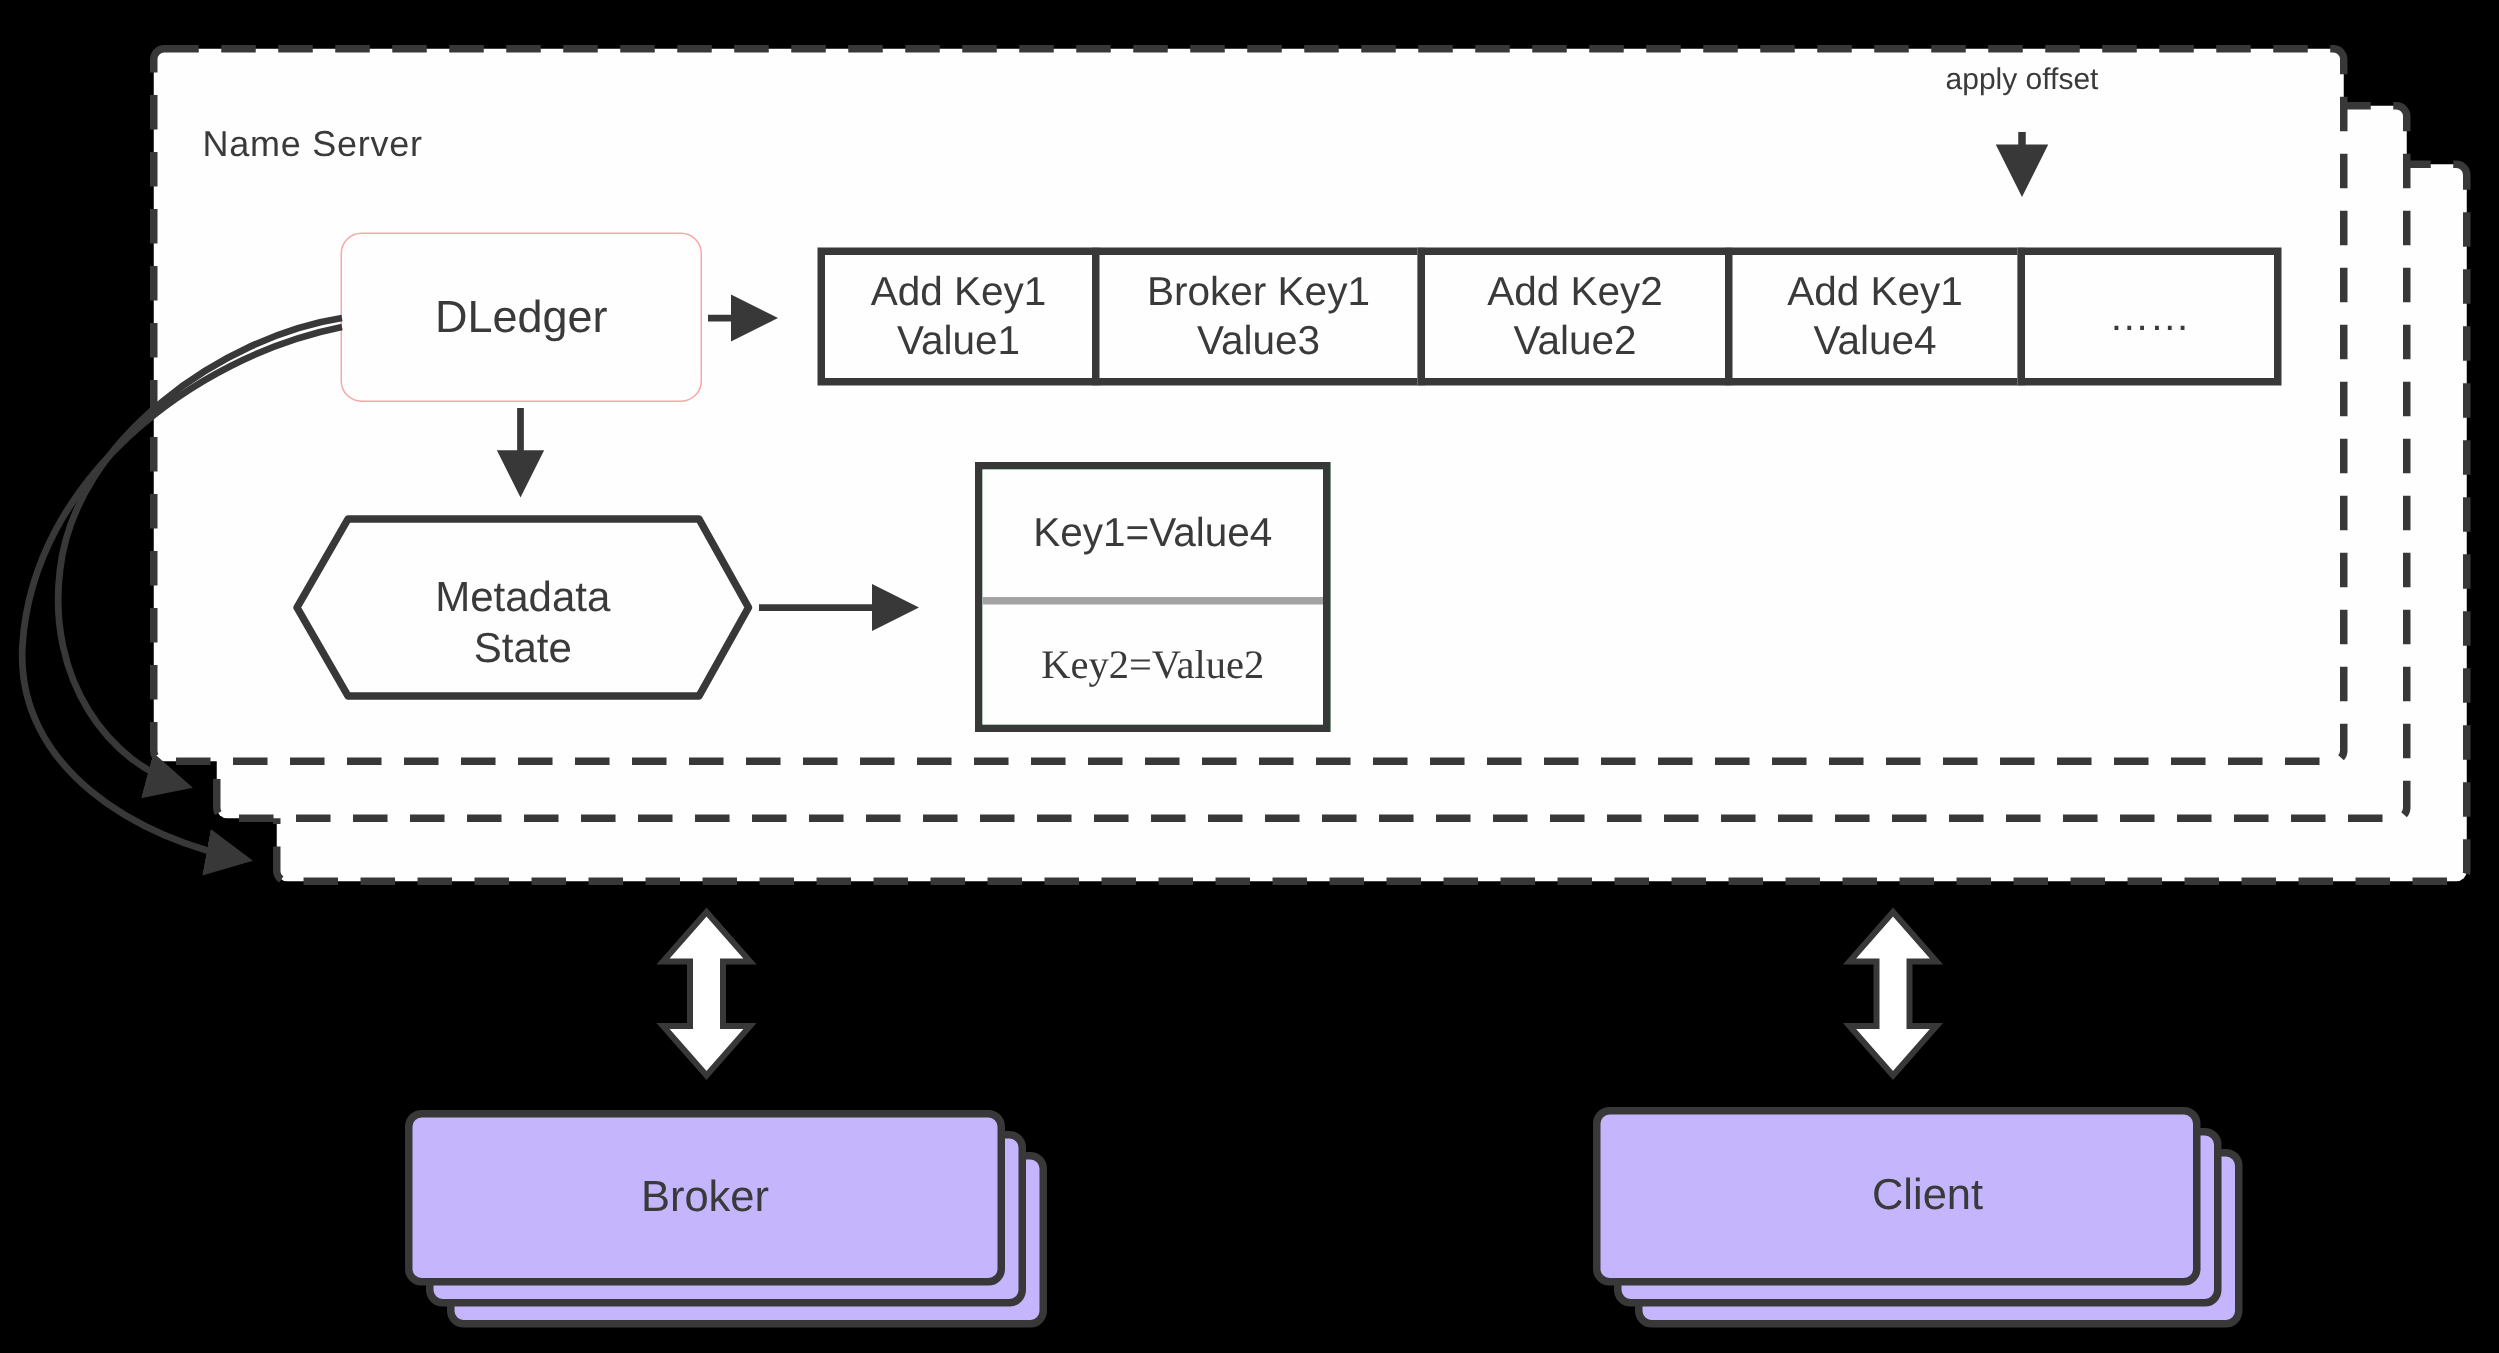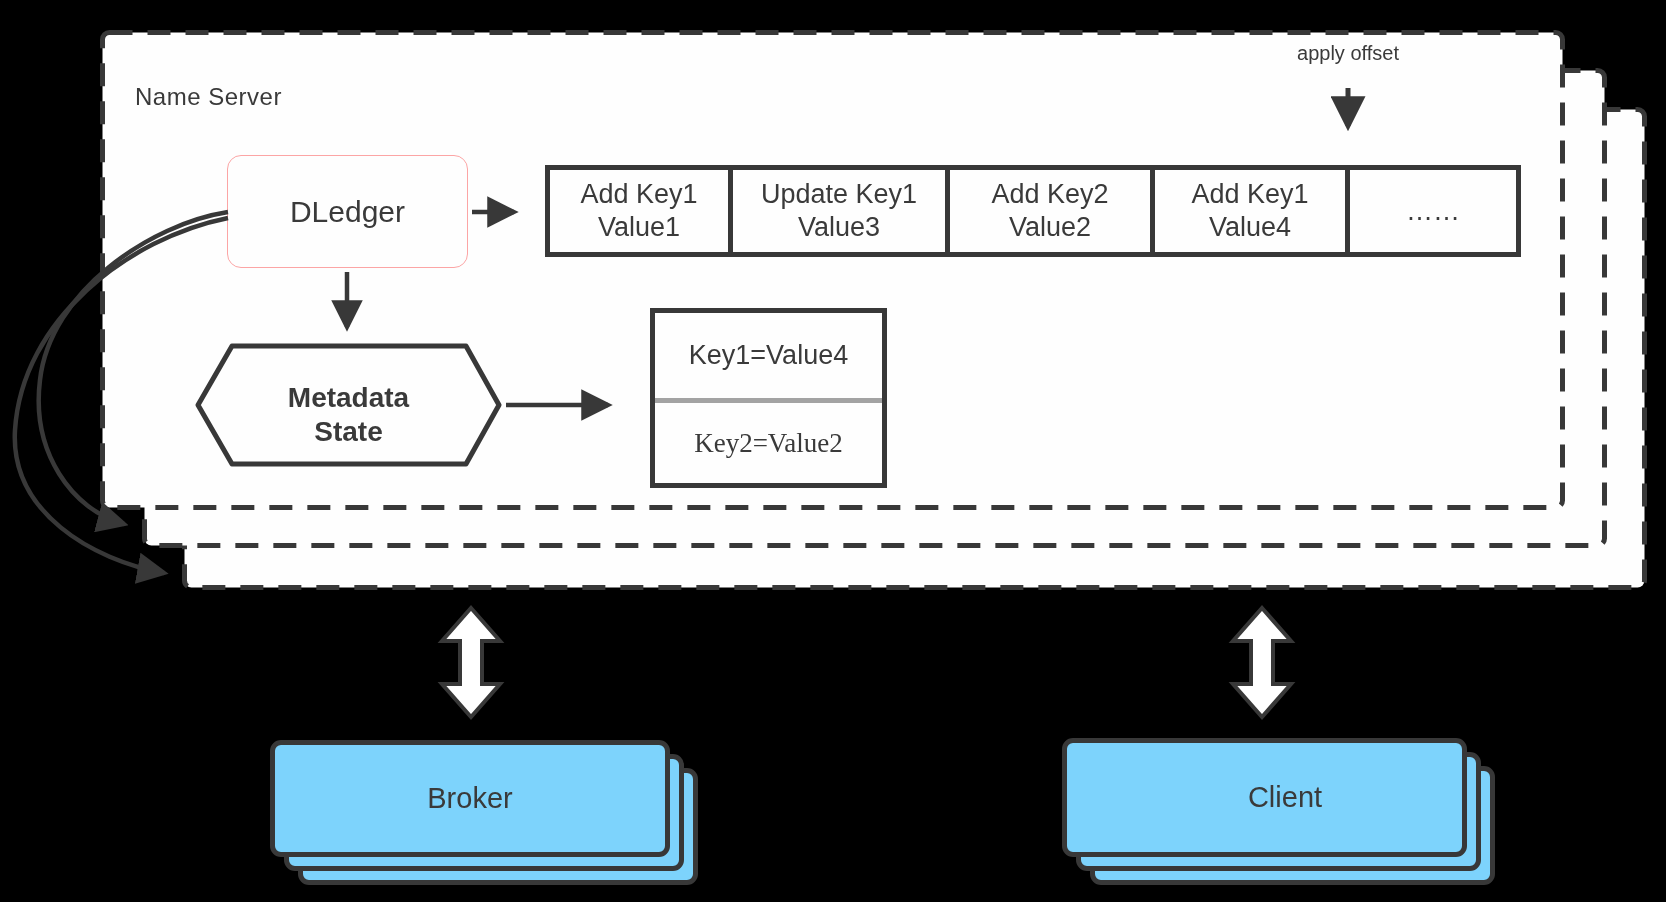--- a/index.html
+++ b/index.html
@@ -39,42 +39,42 @@
     text-align: center; font-size: 27px; line-height: 1.22;
   }
   .log-cell:first-child { margin-left: 0; }
   .multiline { white-space: pre-line; }
 
   .apply-offset {
     position: absolute; left: 1228px; top: 42px; width: 240px;
     text-align: center; font-size: 20px; z-index: 4;
   }
 
-  .hexwrap { position: absolute; left: 195px; top: 343px; width: 307px; height: 144px; z-index: 4; font-weight: bold; }
+  .hexwrap { position: absolute; left: 195px; top: 343px; width: 307px; height: 144px; z-index: 4; }
   .hexwrap .hex-label {
     position: absolute; left: 0; top: 0; width: 100%; height: 100%;
     display: flex; align-items: center; justify-content: center;
     text-align: center; font-size: 28px; line-height: 1.2;
   }
 
   .kv-table {
     position: absolute; left: 650px; top: 308px; width: 237px; z-index: 4;
     box-sizing: border-box; background: #86efac; border: 5px solid #383838;
   }
   .kv-row {
     box-sizing: border-box; height: 85px;
     display: flex; align-items: center; justify-content: center;
     font-size: 27px; background: #fefefe;
   }
   .kv-row + .kv-row { border-top: 5px solid #a3a3a3; font-family: Liberation Serif, serif; }
 
   .node-stack { position: absolute; z-index: 2; }
   .node-layer {
     position: absolute; box-sizing: border-box;
-    background: #7dd3fc; border: 5px solid #383838; border-radius: 11px; text-align: center;
+    background: #c4b5fd; border: 5px solid #383838; border-radius: 11px; text-align: center;
   }
   .node-front {
     display: flex; align-items: center; justify-content: center;
     font-size: 29px;
   }
   .broker-stack { left: 270px; top: 740px; width: 430px; height: 150px; }
   .broker-stack .node-layer { width: 400px; height: 117px; }
   .client-stack { left: 1062px; top: 738px; width: 435px; height: 150px; }
   .client-stack .node-layer { width: 405px; height: 119px; }
 </style>
@@ -91,21 +91,21 @@
 
   <div class="ns-title">Name Server</div>
 
   <div class="dledger">
     <span>DLedger</span>
   </div>
 
   <div class="log-row">
     <div class="log-cell multiline" style="width:188px">Add Key1
 Value1</div>
-    <div class="log-cell multiline" style="width:222px">Update Key1
+    <div class="log-cell multiline" style="width:222px">Broker Key1
 Value3</div>
     <div class="log-cell multiline" style="width:210px">Add Key2
 Value2</div>
     <div class="log-cell multiline" style="width:200px">Add Key1
 Value4</div>
     <div class="log-cell multiline" style="width:176px">……</div>
   </div>
 
   <div class="apply-offset">apply offset</div>
 

